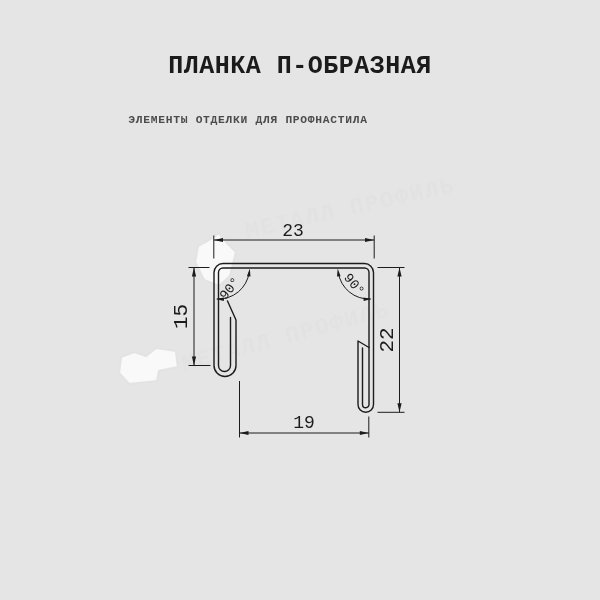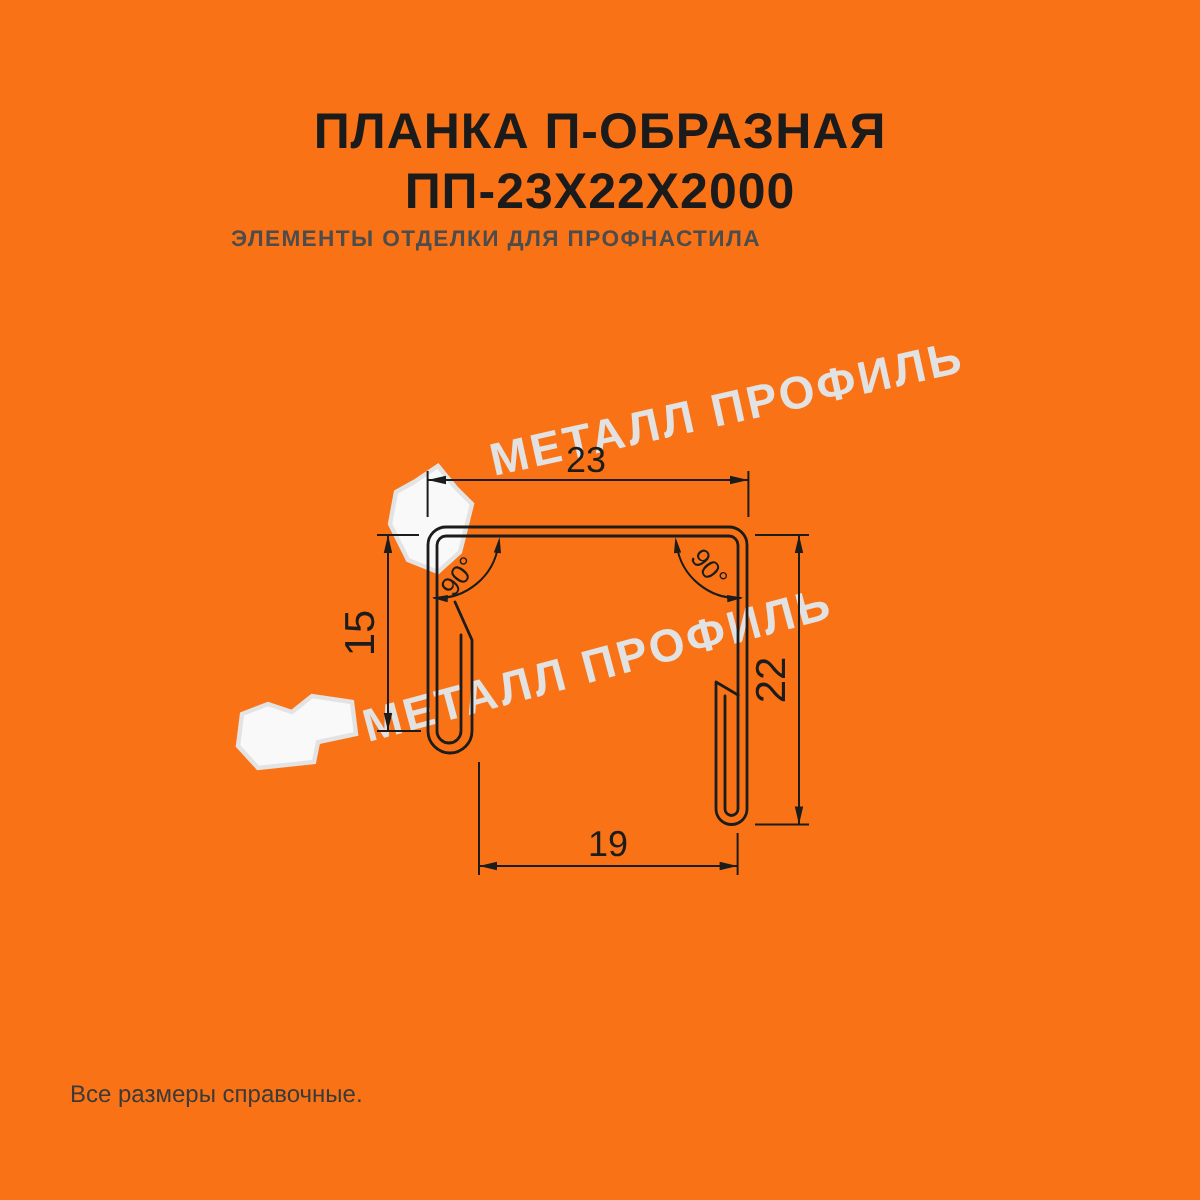--- a/index.html
+++ b/index.html
@@ -1,18 +1,18 @@
 <!DOCTYPE html>
 <html><head>
 <meta charset="utf-8">
 <style>
   html,body{margin:0;padding:0;background:#fff;}
   .stage{
-    position:relative;width:600px;height:600px;background:#f97316;overflow:hidden;
-    font-family:Liberation Sans, sans-serif;
+    position:relative;width:600px;height:600px;background:#e5e5e5;overflow:hidden;
+    font-family:Liberation Mono, monospace;
   }
   .title{
     position:absolute;left:0;width:600px;text-align:center;
     font-weight:900;font-size:25px;letter-spacing:.5px;color:#1b1b1b;line-height:1;
   }
   .title.l1{top:54px;}
   .title.l2{top:84px;}
   .subtitle{
     position:absolute;left:0;top:114px;width:496px;text-align:center;
     font-weight:700;font-size:11.3px;letter-spacing:.7px;color:#4c4c4c;
@@ -30,21 +30,20 @@
   .d-text{fill:#1c1c1c;font-size:18px;}
   .d-text-v{fill:#1c1c1c;font-size:21px;}
   .a-text{fill:#1c1c1c;font-size:13.5px;}
 </style>
 </head>
 <body>
 
 <div class="stage">
 
   <div class="title l1">ПЛАНКА П-ОБРАЗНАЯ</div>
-  <div class="title l2">ПП-23Х22Х2000</div>
   <div class="subtitle">ЭЛЕМЕНТЫ ОТДЕЛКИ ДЛЯ ПРОФНАСТИЛА</div>
 
   <svg class="drawing-svg" width="600" height="600" viewBox="0 0 600 600">
 
     <g>
       <path class="wm-logo" d="M 207,241 L 219,233 L 228,244 L 236,252 L 230,276 L 219,286 L 204,280 L 195,262 L 198,246 Z"></path>
       <text class="wm-text" transform="translate(247,238) rotate(-12.5)">МЕТАЛЛ ПРОФИЛЬ</text>
     </g>
     <g>
       <path class="wm-logo" transform="translate(110,340)" d="M 24,12 L 36,16 L 46,8 L 66,11 L 68,27 L 49,31 L 47,41 L 19,44 L 9,33 L 11,17 Z"></path>
@@ -117,16 +116,15 @@
 
     <g>
       <path class="d-line" d="M 338.3,272.3 A 31,31 0 0 0 370.6,299"></path>
       <polygon class="d-arrow" points="337.7,268.5 337,276.6 340.6,276.2"></polygon>
       <polygon class="d-arrow" points="371.6,298.9 363.7,301.1 363.5,297.5"></polygon>
       <text class="a-text" transform="translate(351,287) rotate(50)" text-anchor="middle">90°</text>
     </g>
   </svg>
 
   <div class="footer">
-    <div>Все размеры справочные.</div>
   </div>
 
 </div>
 
 </body></html>

